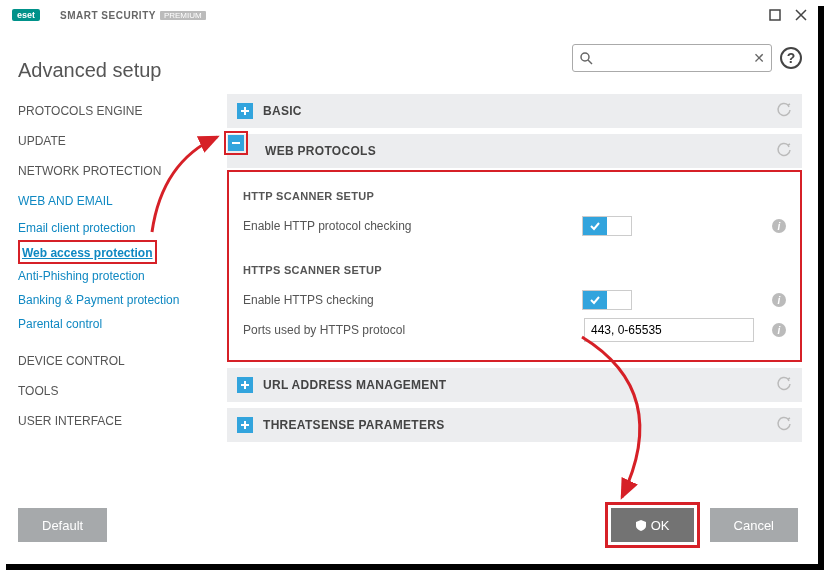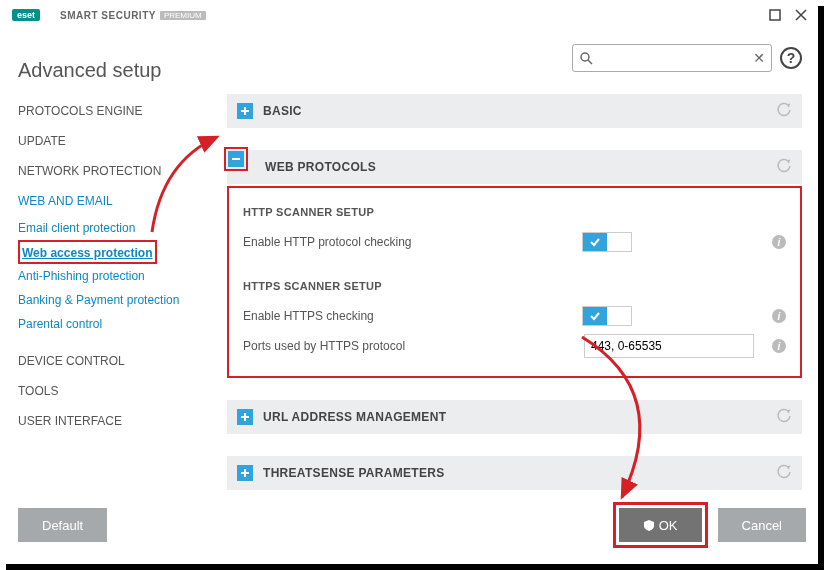--- a/index.html
+++ b/index.html
@@ -25,40 +25,40 @@
   .help-btn { width: 22px; height: 22px; border: 2px solid #444; border-radius: 50%; display: flex; align-items: center; justify-content: center; font-weight: bold; font-size: 14px; cursor: pointer; color:#444; }
   
   .body { display: flex; padding: 0 16px; height: 430px; }
   .sidebar { width: 185px; flex-shrink: 0; padding-top: 4px; }
   .nav-item { font-size: 12px; color: #555; padding: 8px 0; cursor: pointer; }
   .nav-sub { font-size: 12px; color: #0f88c2; padding: 5px 0; cursor: pointer; }
   .nav-sub.active { text-decoration: underline; font-weight: 600; }
   .red-box { border: 2px solid #d62027; display: inline-block; padding: 1px 2px; }
   
   .content { flex: 1; padding-left: 24px; padding-top: 2px; }
-  .section { margin-bottom: 22px; }
+  .section { margin-bottom: 6px; }
   .section-header { display: flex; align-items: center; background: #ecedef; padding: 7px 10px; position: relative; }
   .expand-ico { width: 16px; height: 16px; background: #32a4dd; display: flex; align-items: center; justify-content: center; margin-right: 10px; cursor: pointer; flex-shrink:0; }
   .expand-ico svg { stroke: #fff; }
   .section-title { font-size: 12px; font-weight: bold; color: #444; letter-spacing: 0.3px; }
   .reset-ico { margin-left: auto; color: #bbb; cursor: pointer; }
   .reset-ico svg { stroke: #bbb; fill: none; }
   
   .section-body { border: 2px solid #d62027; padding: 10px 14px 14px 14px; margin-top: 2px; position: relative; }
   .group-title { font-size: 11px; font-weight: bold; color: #555; margin: 8px 0 10px 0; letter-spacing: 0.3px; }
   .row { display: flex; align-items: center; padding: 4px 0; }
   .row-label { font-size: 12px; color: #555; flex: 1; }
   .toggle { width: 50px; height: 20px; display: flex; border: 1px solid #ccc; cursor: pointer; margin-left:auto; margin-right:140px; }
   .toggle .on { background: #32a4dd; flex: 1; display: flex; align-items: center; justify-content: center; }
   .toggle .on svg { stroke: #fff; }
   .toggle .off { background: #fff; flex: 1; }
   .info-ico { width: 14px; height: 14px; border-radius: 50%; background: #bbb; color: #fff; font-size: 10px; display: flex; align-items: center; justify-content: center; cursor: pointer; font-style: italic; font-weight: bold; }
   .text-input { width: 170px; height: 24px; border: 1px solid #ccc; padding: 0 6px; font-size: 12px; margin-right: 18px; }
   
-  .footer { position: absolute; bottom: 16px; left: 16px; right: 12px; display: flex; align-items: center; }
+  .footer { position: absolute; bottom: 16px; left: 16px; right: 20px; display: flex; align-items: center; }
   .btn { height: 34px; padding: 0 24px; border: none; font-size: 13px; cursor: pointer; display: flex; align-items: center; justify-content: center; }
   .btn-default { background: #a6a9ab; color: #fff; }
   .btn-ok { background: #737373; color: #fff; gap: 4px; }
   .btn-cancel { background: #a6a9ab; color: #fff; }
   .ok-wrap { border: 3px solid #d62027; padding: 3px; margin-left: auto; margin-right: 10px; }
   
   .minus-box-wrap { border: 2px solid #d62027; padding: 2px; position: absolute; left: -3px; top: -3px; }
   
   
   .arrow { position: absolute; pointer-events: none; z-index: 50; }

